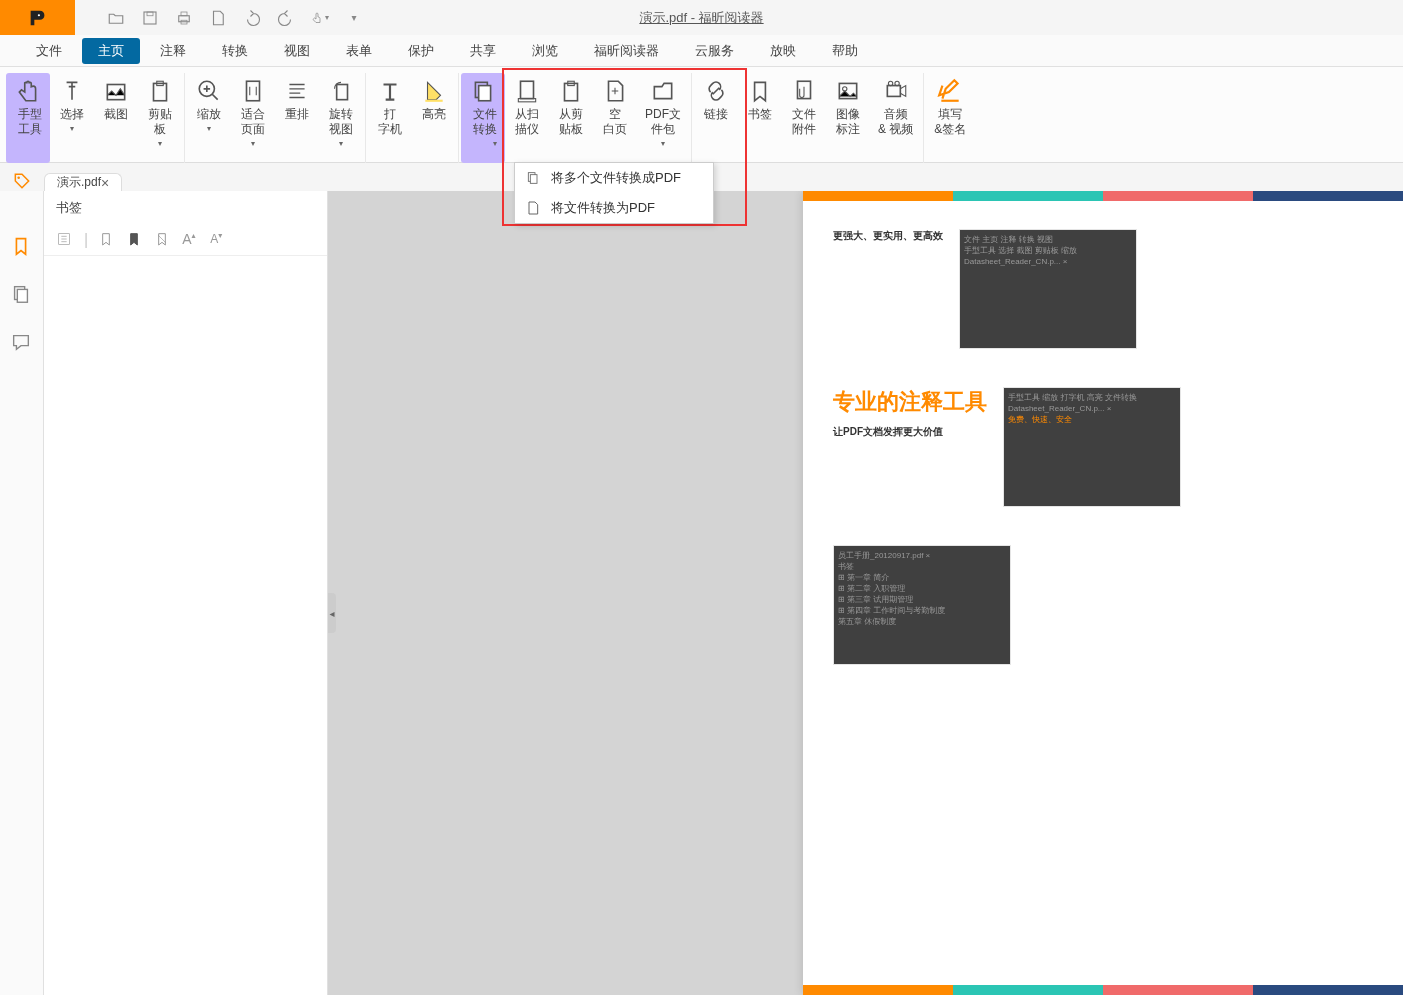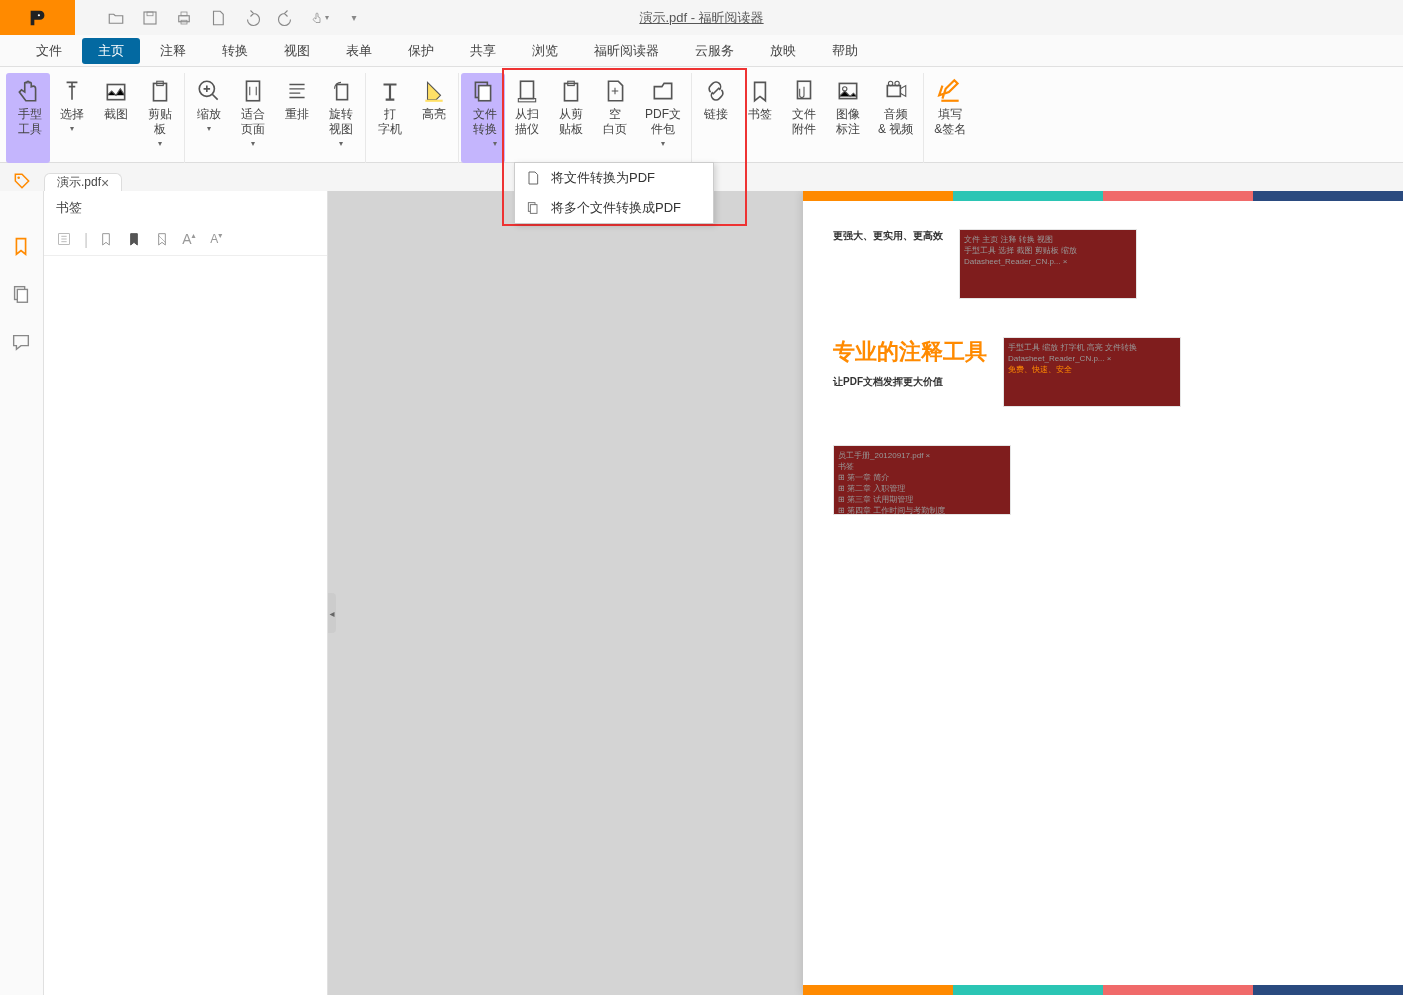--- a/index.html
+++ b/index.html
@@ -61,21 +61,21 @@
 .s1 { background: #ff8a00; }
 .s2 { background: #2bc5b4; }
 .s3 { background: #f06a6a; }
 .s4 { background: #2a4a7f; }
 
 .page-section { padding: 28px 30px 10px; }
 .sec-title { font-size: 22px; font-weight: bold; color: #ff8a00; margin-bottom: 8px; }
 .sec-sub { font-size: 10px; font-weight: bold; color: #333; margin-bottom: 10px; }
 .sec-body { font-size: 12px; color: #666; line-height: 20px; max-width: 260px; }
 .sec-row { display: flex; gap: 16px; }
-.sec-img { width: 178px; height: 70px; background: #7f1d1d; border: 1px solid #e5e5e5; font-size: 8px; color: #999; padding: 4px; overflow: hidden; line-height: 11px; }
+.sec-img { width: 178px; height: 120px; background: #404040; border: 1px solid #e5e5e5; font-size: 8px; color: #999; padding: 4px; overflow: hidden; line-height: 11px; }
 
 
 svg { display: block; }
 </style>
 </head>
 <body>
 
 <div class="titlebar">
   <div class="logo">
     <svg viewBox="0 0 24 24">
@@ -364,33 +364,33 @@
     </div>
   </div>
 </div>
 
 <div class="redbox"></div>
 
 <div class="dropdown">
   <div class="dropdown-item">
     <span class="ico">
         <svg viewBox="0 0 24 24" width="16" height="16">
-          <path fill="none" stroke="#666" stroke-width="1.5" d="M6 3h9l4 4v14H6z"></path>
-        </svg>
-      </span>
-    <span>将文件转换为PDF</span>
-  </div>
-  <div class="dropdown-item">
-    <span class="ico">
-        <svg viewBox="0 0 24 24" width="16" height="16">
           <rect x="5" y="4" width="10" height="13" fill="none" stroke="#666" stroke-width="1.3"></rect>
           <rect x="8" y="7" width="10" height="13" fill="#fff" stroke="#666" stroke-width="1.3"></rect>
         </svg>
       </span>
     <span>将多个文件转换成PDF</span>
+  </div>
+  <div class="dropdown-item">
+    <span class="ico">
+        <svg viewBox="0 0 24 24" width="16" height="16">
+          <path fill="none" stroke="#666" stroke-width="1.5" d="M6 3h9l4 4v14H6z"></path>
+        </svg>
+      </span>
+    <span>将文件转换为PDF</span>
   </div>
 </div>
 
 <div class="tabbar">
   <span style="position:absolute;left:12px;color:#ff8a00">
     <svg viewBox="0 0 24 24" width="20" height="20">
         <path fill="none" stroke="#ff8a00" stroke-width="1.8" d="M4 4h8l8 8-8 8-8-8z"></path>
         <circle cx="8" cy="8" r="1.5" fill="#ff8a00"></circle>
       </svg>
   </span>

